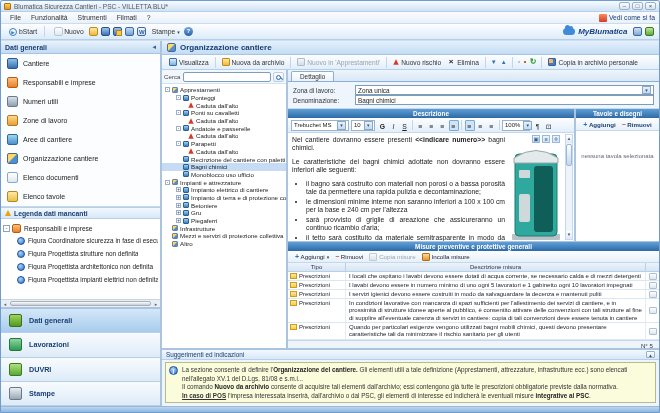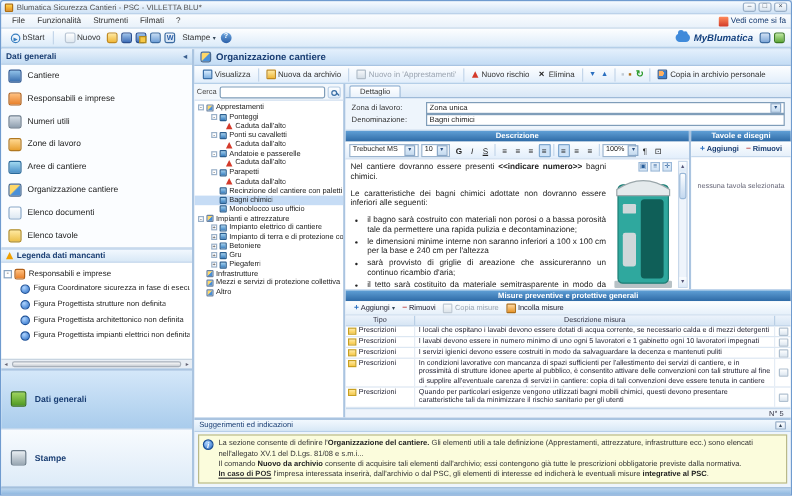--- a/index.html
+++ b/index.html
@@ -344,20 +344,28 @@
       <div class="hscroll">
         <span class="harr gl-al"></span>
         <span class="hthumb"></span>
         <span class="harr gl-ar"></span>
       </div>
 
       <div class="sb-buttons">
         <div class="sb-btn sel">
           <span class="bic b-dati"></span>
           <span class="lbl">Dati generali</span>
+        </div>
+        <div class="sb-btn">
+          <span class="bic b-lav"></span>
+          <span class="lbl">Lavorazioni</span>
+        </div>
+        <div class="sb-btn">
+          <span class="bic b-duvri"></span>
+          <span class="lbl">DUVRI</span>
         </div>
         <div class="sb-btn">
           <span class="bic b-stampe"></span>
           <span class="lbl">Stampe</span>
         </div>
       </div>
     </div>
 
     <div class="main">
       <div class="main-header">

